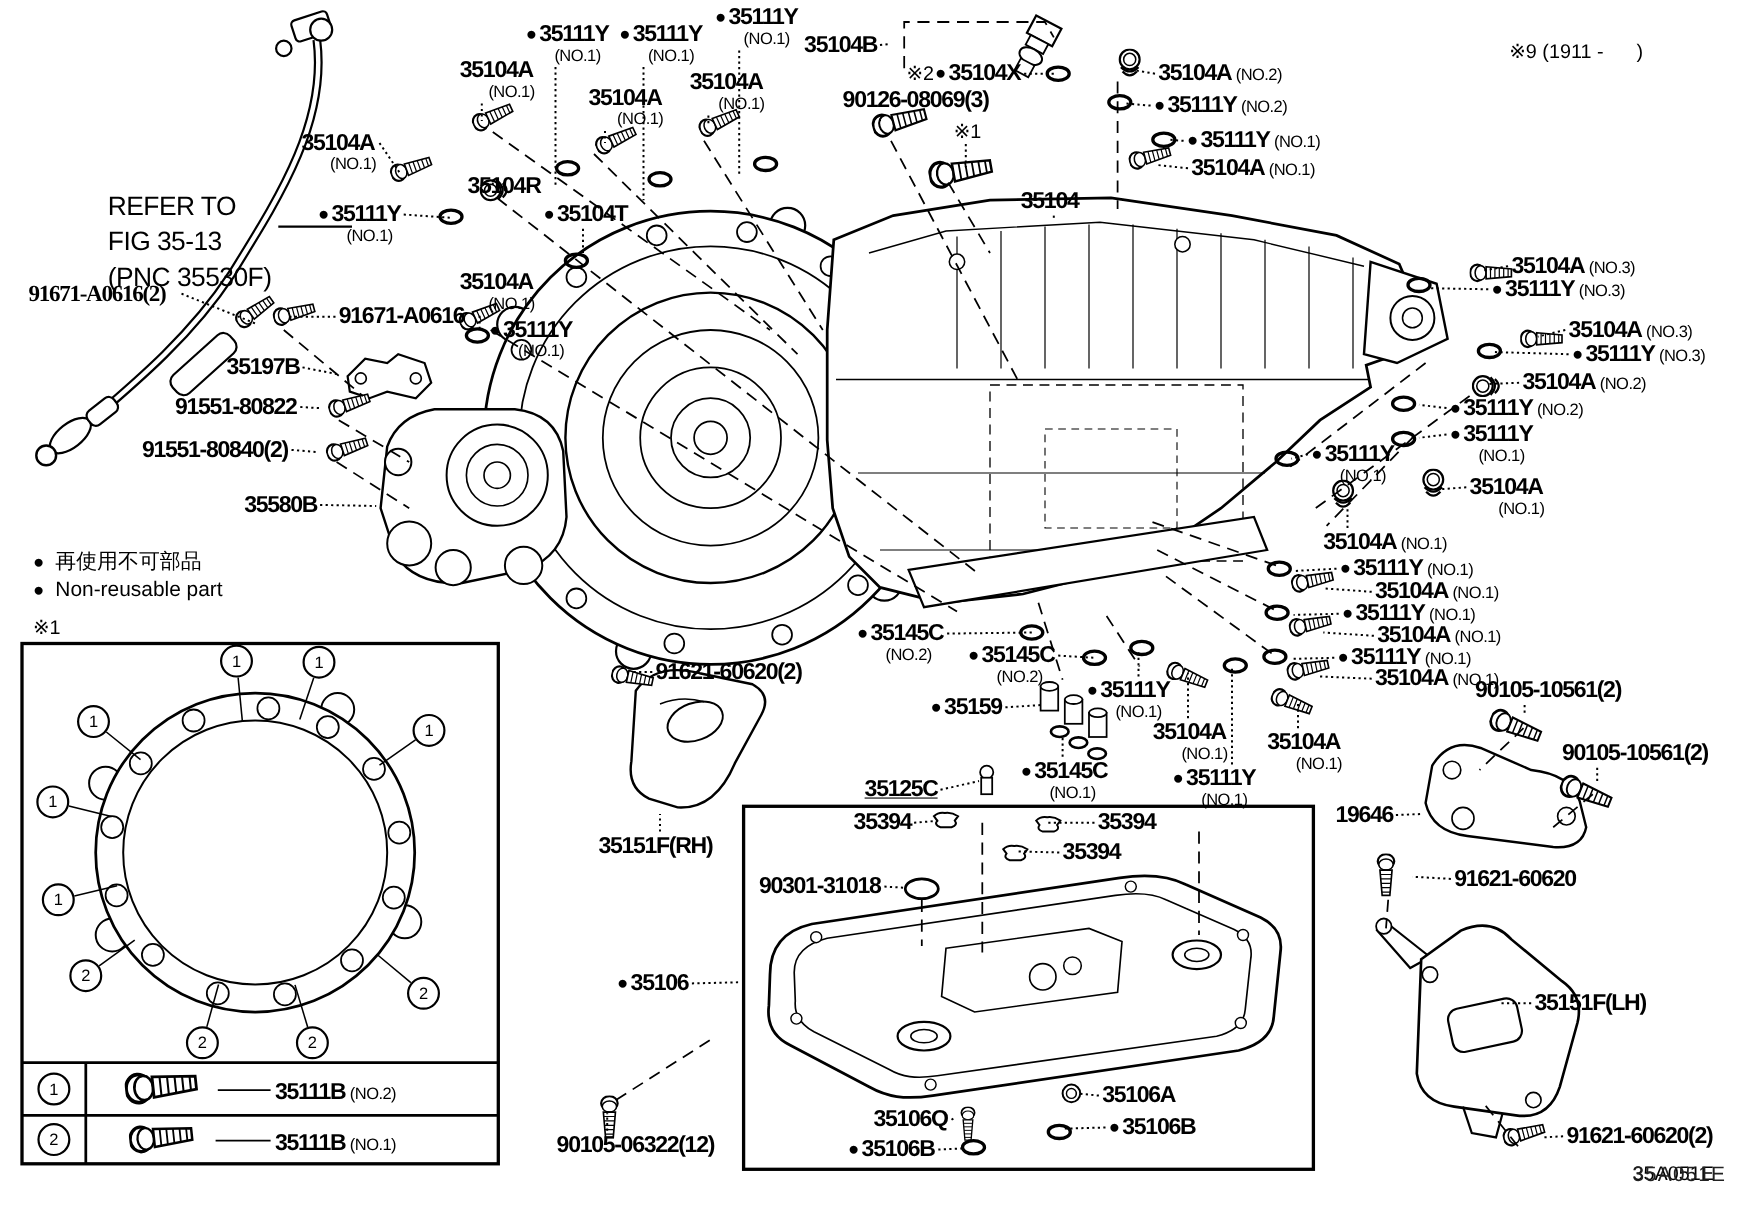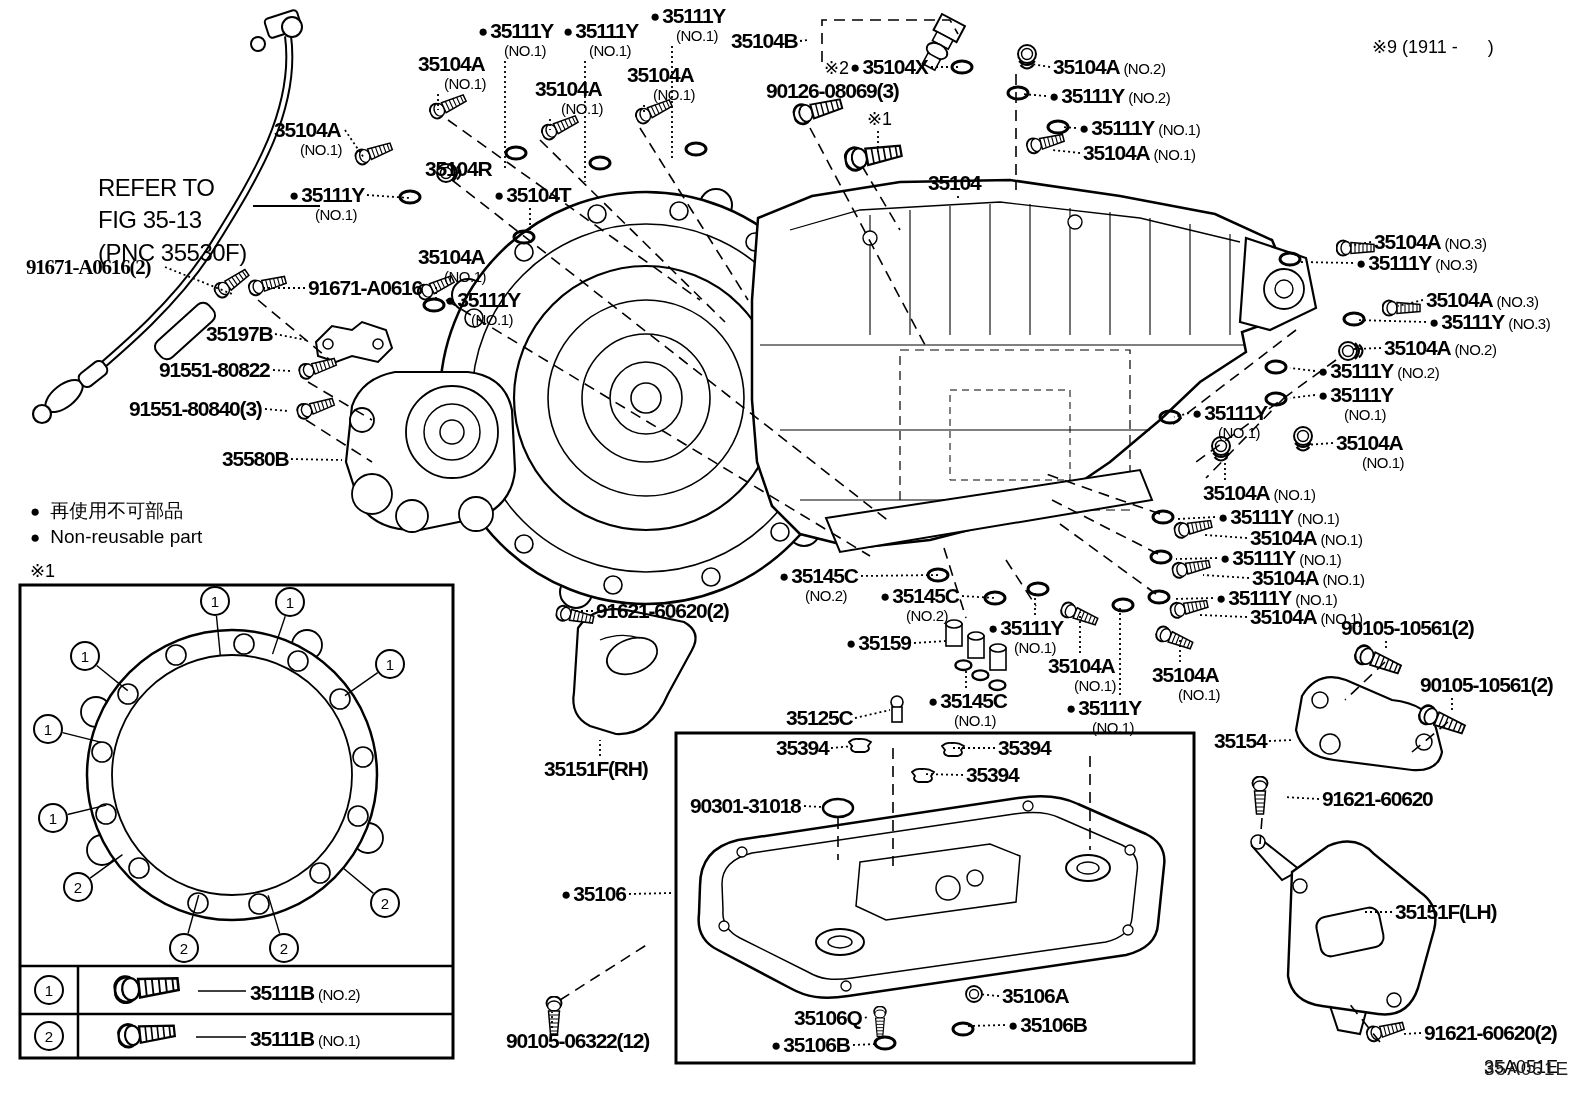--- a/index.html
+++ b/index.html
@@ -564,55 +564,55 @@
     <div class="plabel" style="left: 274px; top: 119px;"><span class="pn">35104A</span><span class="sub stack">(NO.1)</span></div>
     <div class="plabel" style="left: 289px; top: 184px;"><span class="dot">●</span><span class="pn">35111Y</span><span class="sub stack">(NO.1)</span></div>
     <div class="plabel" style="left: 26px; top: 256px; font-family: Liberation Serif, serif;"><span class="pn">91671-A0616(2)</span></div>
     <div class="plabel" style="left: 308px; top: 277px;"><span class="pn">91671-A0616</span></div>
     <div class="plabel" style="left: 425px; top: 142px; margin-top: 16px;"><span class="pn">35104R</span></div>
     <div class="plabel" style="left: 494px; top: 184px;"><span class="dot">●</span><span class="pn">35104T</span></div>
     <div class="plabel" style="left: 418px; top: 246px;"><span class="pn">35104A</span><span class="sub stack">(NO.1)</span></div>
     <div class="plabel" style="left: 445px; top: 289px;"><span class="dot">●</span><span class="pn">35111Y</span><span class="sub stack">(NO.1)</span></div>
     <div class="plabel" style="left: 206px; top: 323px;"><span class="pn">35197B</span></div>
     <div class="plabel" style="left: 159px; top: 359px;"><span class="pn">91551-80822</span></div>
-    <div class="plabel" style="left: 129px; top: 398px;"><span class="pn">91551-80840(3)</span></div>
+    <div class="plabel" style="left: 129px; top: 398px;"><span class="pn">91551-80840(2)</span></div>
     <div class="plabel" style="left: 222px; top: 448px;"><span class="pn">35580B</span></div>
     <div class="plabel" style="left: 1374px; top: 231px;"><span class="pn">35104A</span><span class="sub inline">(NO.3)</span></div>
     <div class="plabel" style="left: 1356px; top: 252px;"><span class="dot">●</span><span class="pn">35111Y</span><span class="sub inline">(NO.3)</span></div>
     <div class="plabel" style="left: 1426px; top: 289px;"><span class="pn">35104A</span><span class="sub inline">(NO.3)</span></div>
     <div class="plabel" style="left: 1429px; top: 311px;"><span class="dot">●</span><span class="pn">35111Y</span><span class="sub inline">(NO.3)</span></div>
     <div class="plabel" style="left: 1384px; top: 337px;"><span class="pn">35104A</span><span class="sub inline">(NO.2)</span></div>
     <div class="plabel" style="left: 1318px; top: 360px;"><span class="dot">●</span><span class="pn">35111Y</span><span class="sub inline">(NO.2)</span></div>
     <div class="plabel" style="left: 1318px; top: 384px;"><span class="dot">●</span><span class="pn">35111Y</span><span class="sub stack">(NO.1)</span></div>
     <div class="plabel" style="left: 1336px; top: 432px;"><span class="pn">35104A</span><span class="sub stack">(NO.1)</span></div>
     <div class="plabel" style="left: 1192px; top: 402px;"><span class="dot">●</span><span class="pn">35111Y</span><span class="sub stack">(NO.1)</span></div>
     <div class="plabel" style="left: 1203px; top: 482px;"><span class="pn">35104A</span><span class="sub inline">(NO.1)</span></div>
     <div class="plabel" style="left: 1218px; top: 506px;"><span class="dot">●</span><span class="pn">35111Y</span><span class="sub inline">(NO.1)</span></div>
     <div class="plabel" style="left: 1250px; top: 527px;"><span class="pn">35104A</span><span class="sub inline">(NO.1)</span></div>
     <div class="plabel" style="left: 1220px; top: 547px;"><span class="dot">●</span><span class="pn">35111Y</span><span class="sub inline">(NO.1)</span></div>
     <div class="plabel" style="left: 1252px; top: 567px;"><span class="pn">35104A</span><span class="sub inline">(NO.1)</span></div>
     <div class="plabel" style="left: 1216px; top: 587px;"><span class="dot">●</span><span class="pn">35111Y</span><span class="sub inline">(NO.1)</span></div>
     <div class="plabel" style="left: 1250px; top: 606px;"><span class="pn">35104A</span><span class="sub inline">(NO.1)</span></div>
     <div class="plabel" style="left: 1341px; top: 617px;"><span class="pn">90105-10561(2)</span></div>
     <div class="plabel" style="left: 1420px; top: 674px;"><span class="pn">90105-10561(2)</span></div>
-    <div class="plabel" style="left: 1214px; top: 730px;"><span class="pn">35154</span></div>
+    <div class="plabel" style="left: 1214px; top: 730px;"><span class="pn">19646</span></div>
     <div class="plabel" style="left: 1322px; top: 788px;"><span class="pn">91621-60620</span></div>
     <div class="plabel" style="left: 1395px; top: 901px;"><span class="pn">35151F(LH)</span></div>
     <div class="plabel" style="left: 1424px; top: 1022px;"><span class="pn">91621-60620(2)</span></div>
     <div class="plabel" style="left: 596px; top: 600px;"><span class="pn">91621-60620(2)</span></div>
     <div class="plabel" style="left: 544px; top: 758px;"><span class="pn">35151F(RH)</span></div>
     <div class="plabel" style="left: 779px; top: 565px;"><span class="dot">●</span><span class="pn">35145C</span><span class="sub stack">(NO.2)</span></div>
     <div class="plabel" style="left: 880px; top: 585px;"><span class="dot">●</span><span class="pn">35145C</span><span class="sub stack">(NO.2)</span></div>
     <div class="plabel" style="left: 846px; top: 632px; text-align: center;"><span class="dot">●</span><span class="pn">35159</span></div>
     <div class="plabel" style="left: 988px; top: 617px;"><span class="dot">●</span><span class="pn">35111Y</span><span class="sub stack">(NO.1)</span></div>
     <div class="plabel" style="left: 1048px; top: 655px;"><span class="pn">35104A</span><span class="sub stack">(NO.1)</span></div>
     <div class="plabel" style="left: 928px; top: 690px;"><span class="dot">●</span><span class="pn">35145C</span><span class="sub stack">(NO.1)</span></div>
     <div class="plabel" style="left: 1066px; top: 697px;"><span class="dot">●</span><span class="pn">35111Y</span><span class="sub stack">(NO.1)</span></div>
     <div class="plabel" style="left: 1152px; top: 664px;"><span class="pn">35104A</span><span class="sub stack">(NO.1)</span></div>
-    <div class="plabel" style="left: 786px; top: 707px;"><span class="pn">35125C</span></div>
+    <div class="plabel" style="left: 786px; top: 707px; text-decoration: underline;"><span class="pn">35125C</span></div>
     <div class="plabel" style="left: 776px; top: 737px;"><span class="pn">35394</span></div>
     <div class="plabel" style="left: 998px; top: 737px;"><span class="pn">35394</span></div>
     <div class="plabel" style="left: 966px; top: 764px;"><span class="pn">35394</span></div>
     <div class="plabel" style="left: 690px; top: 795px;"><span class="pn">90301-31018</span></div>
     <div class="plabel" style="left: 561px; top: 883px;"><span class="dot">●</span><span class="pn">35106</span></div>
     <div class="plabel" style="left: 506px; top: 1030px;"><span class="pn">90105-06322(12)</span></div>
     <div class="plabel" style="left: 1002px; top: 985px;"><span class="pn">35106A</span></div>
     <div class="plabel" style="left: 794px; top: 1007px;"><span class="pn">35106Q</span></div>
     <div class="plabel" style="left: 1008px; top: 1014px;"><span class="dot">●</span><span class="pn">35106B</span></div>
     <div class="plabel" style="left: 771px; top: 1034px;"><span class="dot">●</span><span class="pn">35106B</span></div>

